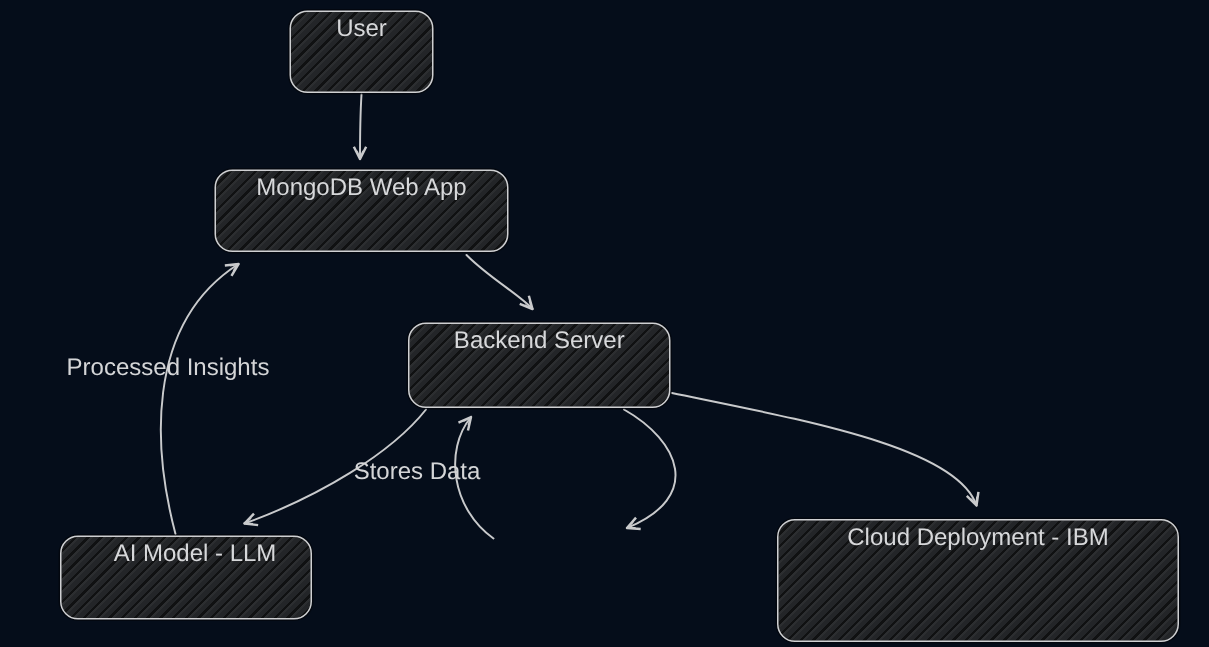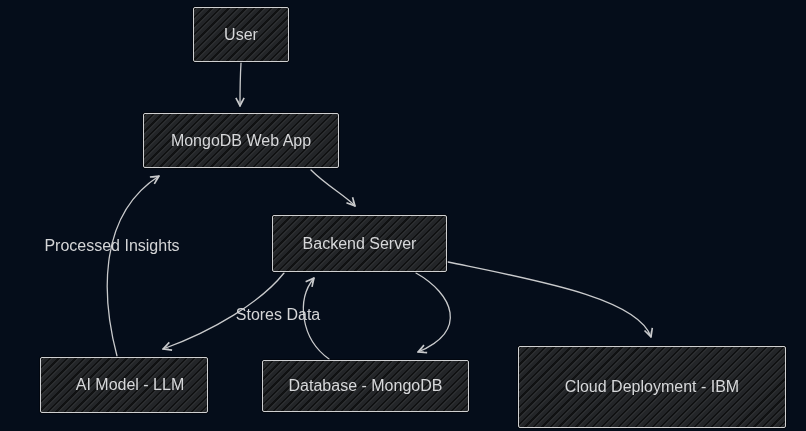--- a/index.html
+++ b/index.html
@@ -20,23 +20,23 @@
     left: 0; top: 0;
     width: 806px; height: 431px;
     pointer-events: none;
   }
   .node {
     position: absolute;
     box-sizing: border-box;
     display: flex;
     flex-direction: column;
     align-items: center;
-    justify-content: center;
+    justify-content: flex-start;
     border: 1.6px solid #cfd0d2;
-    border-radius: 2px;
+    border-radius: 12px;
     background-color: #232528;
     background-image: repeating-linear-gradient(
       135deg,
       rgba(0,0,0,0.55) 0px,
       rgba(0,0,0,0.55) 1.6px,
       rgba(255,255,255,0.04) 1.6px,
       rgba(255,255,255,0.04) 3px,
       transparent 3px,
       transparent 6px
     );
@@ -93,23 +93,20 @@
   </div>
 
   <div class="node" id="node-backend">
     <span>Backend Server</span>
   </div>
 
   <div class="node" id="node-ai-model">
     <span>AI Model - LLM</span>
   </div>
 
-  <div class="node" id="node-database">
-    <span>Database - MongoDB</span>
-  </div>
 
   <div class="node" id="node-cloud">
     <span>Cloud Deployment - IBM</span>
   </div>
 
   <div class="edge-label" id="label-processed-insights">Processed Insights</div>
 
   <div class="edge-label" id="label-stores-data">Stores Data</div>
 
 </div>

